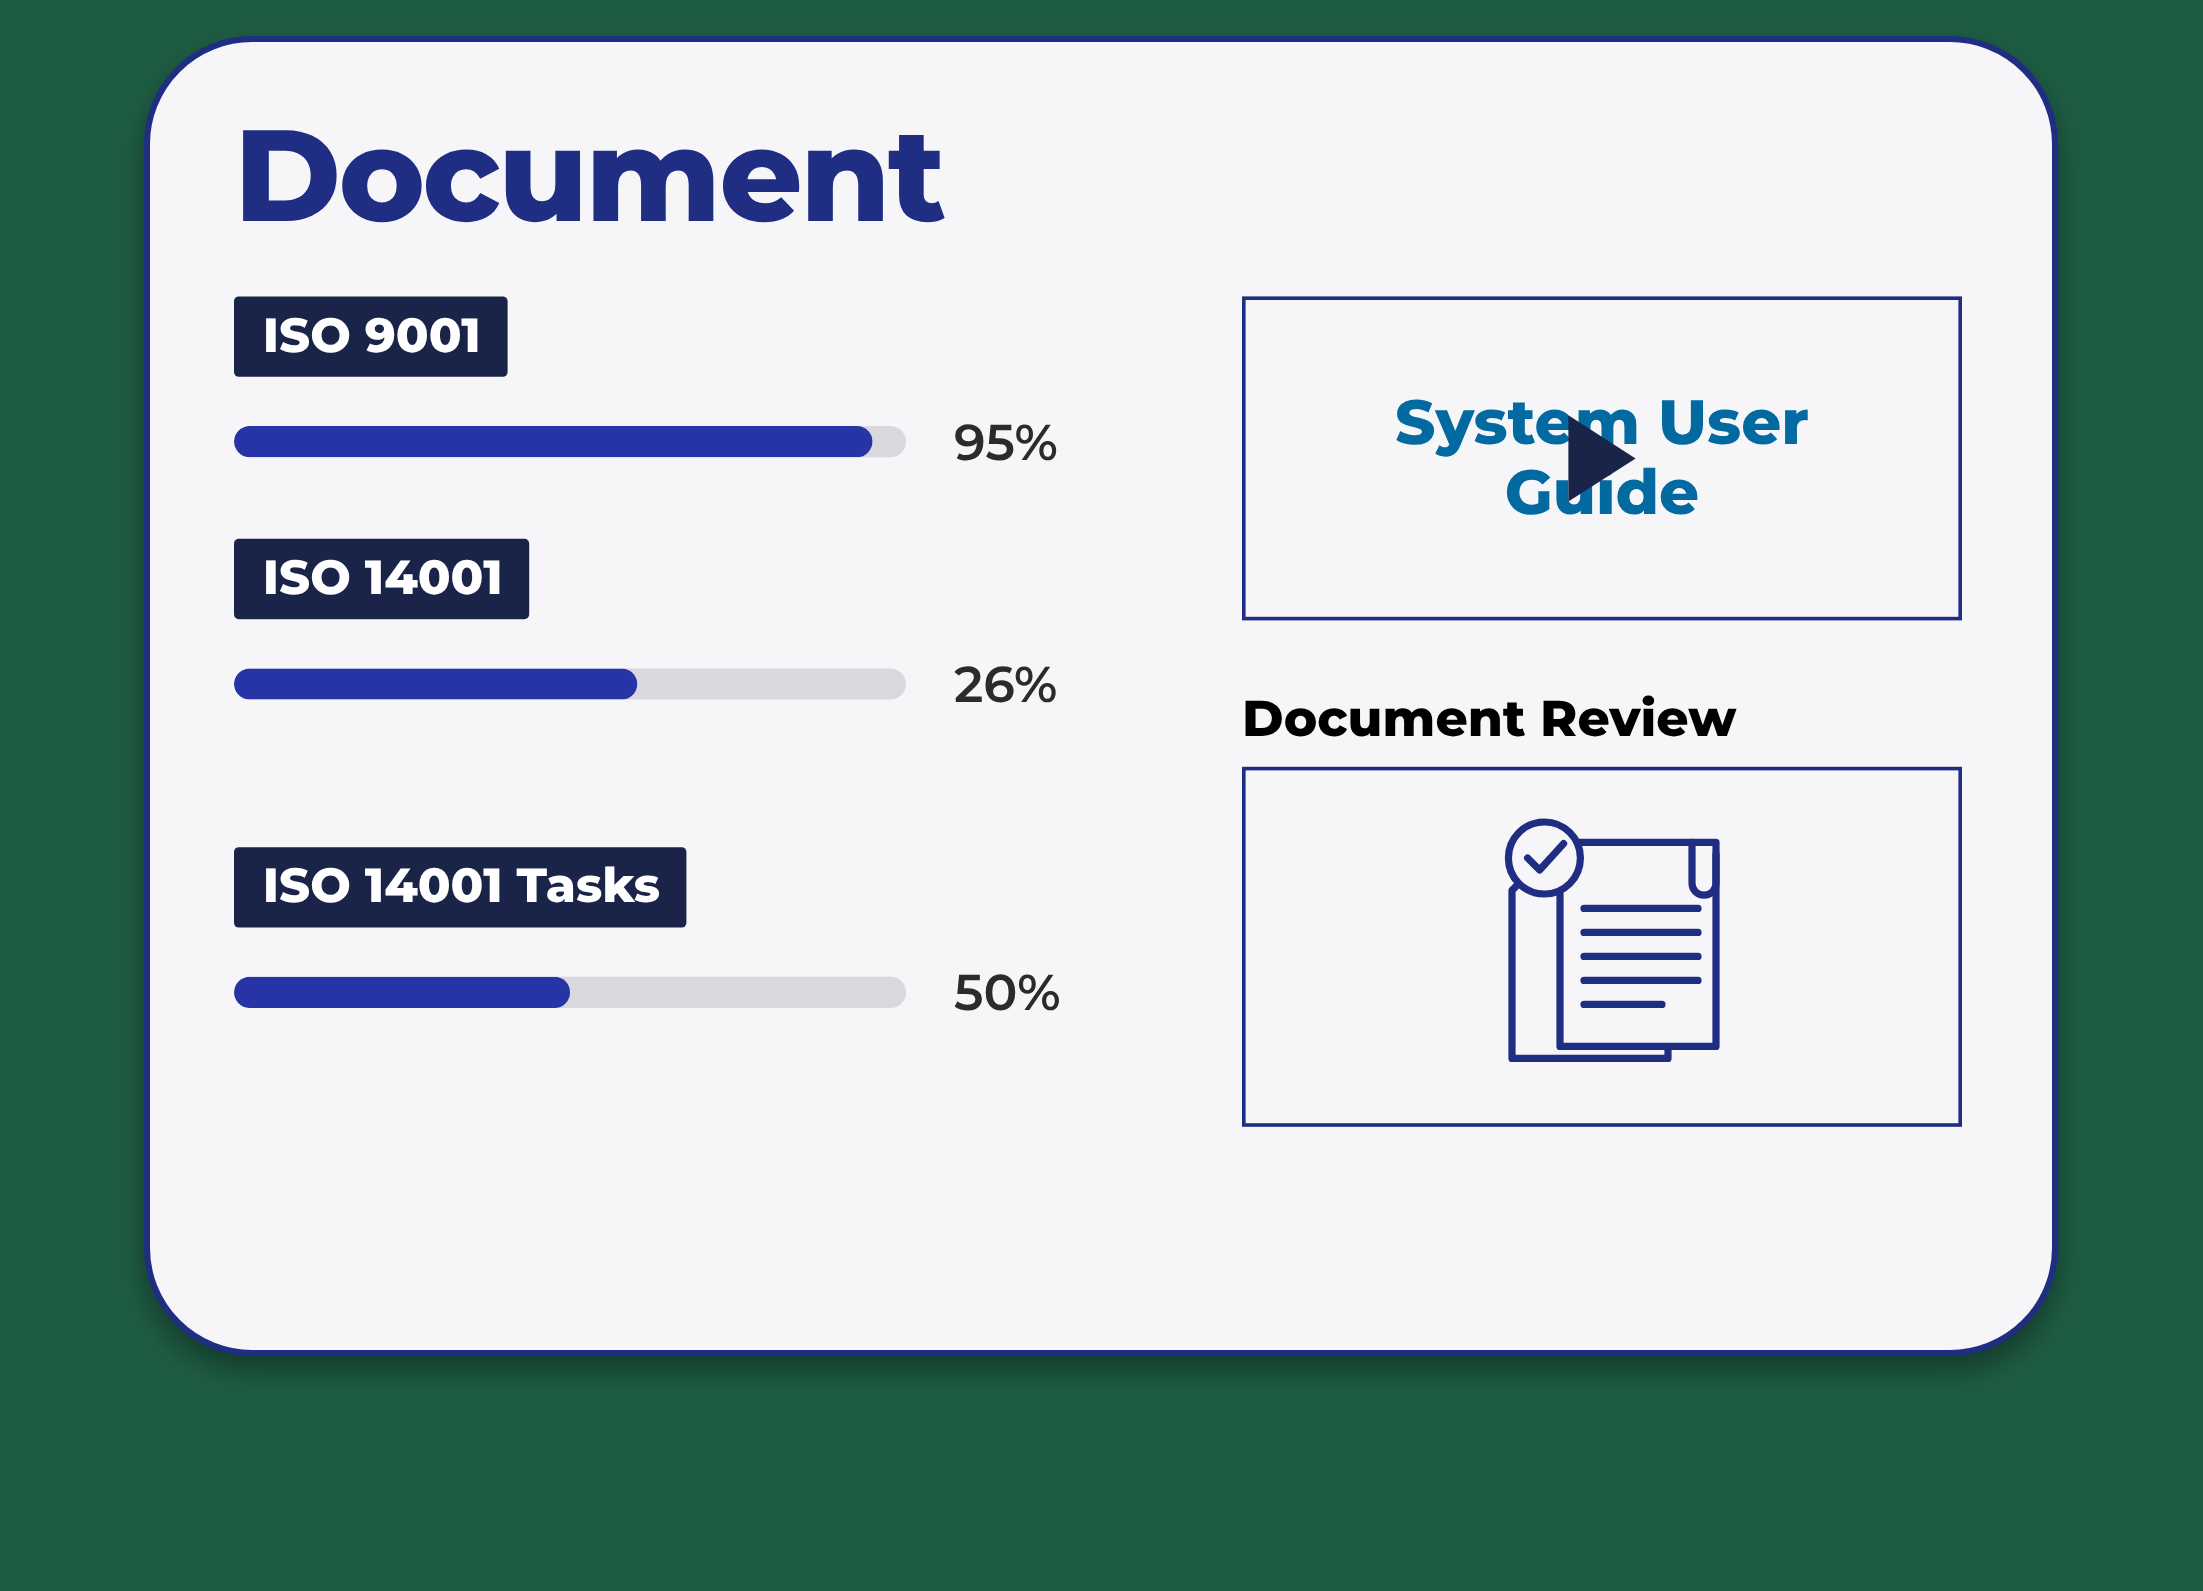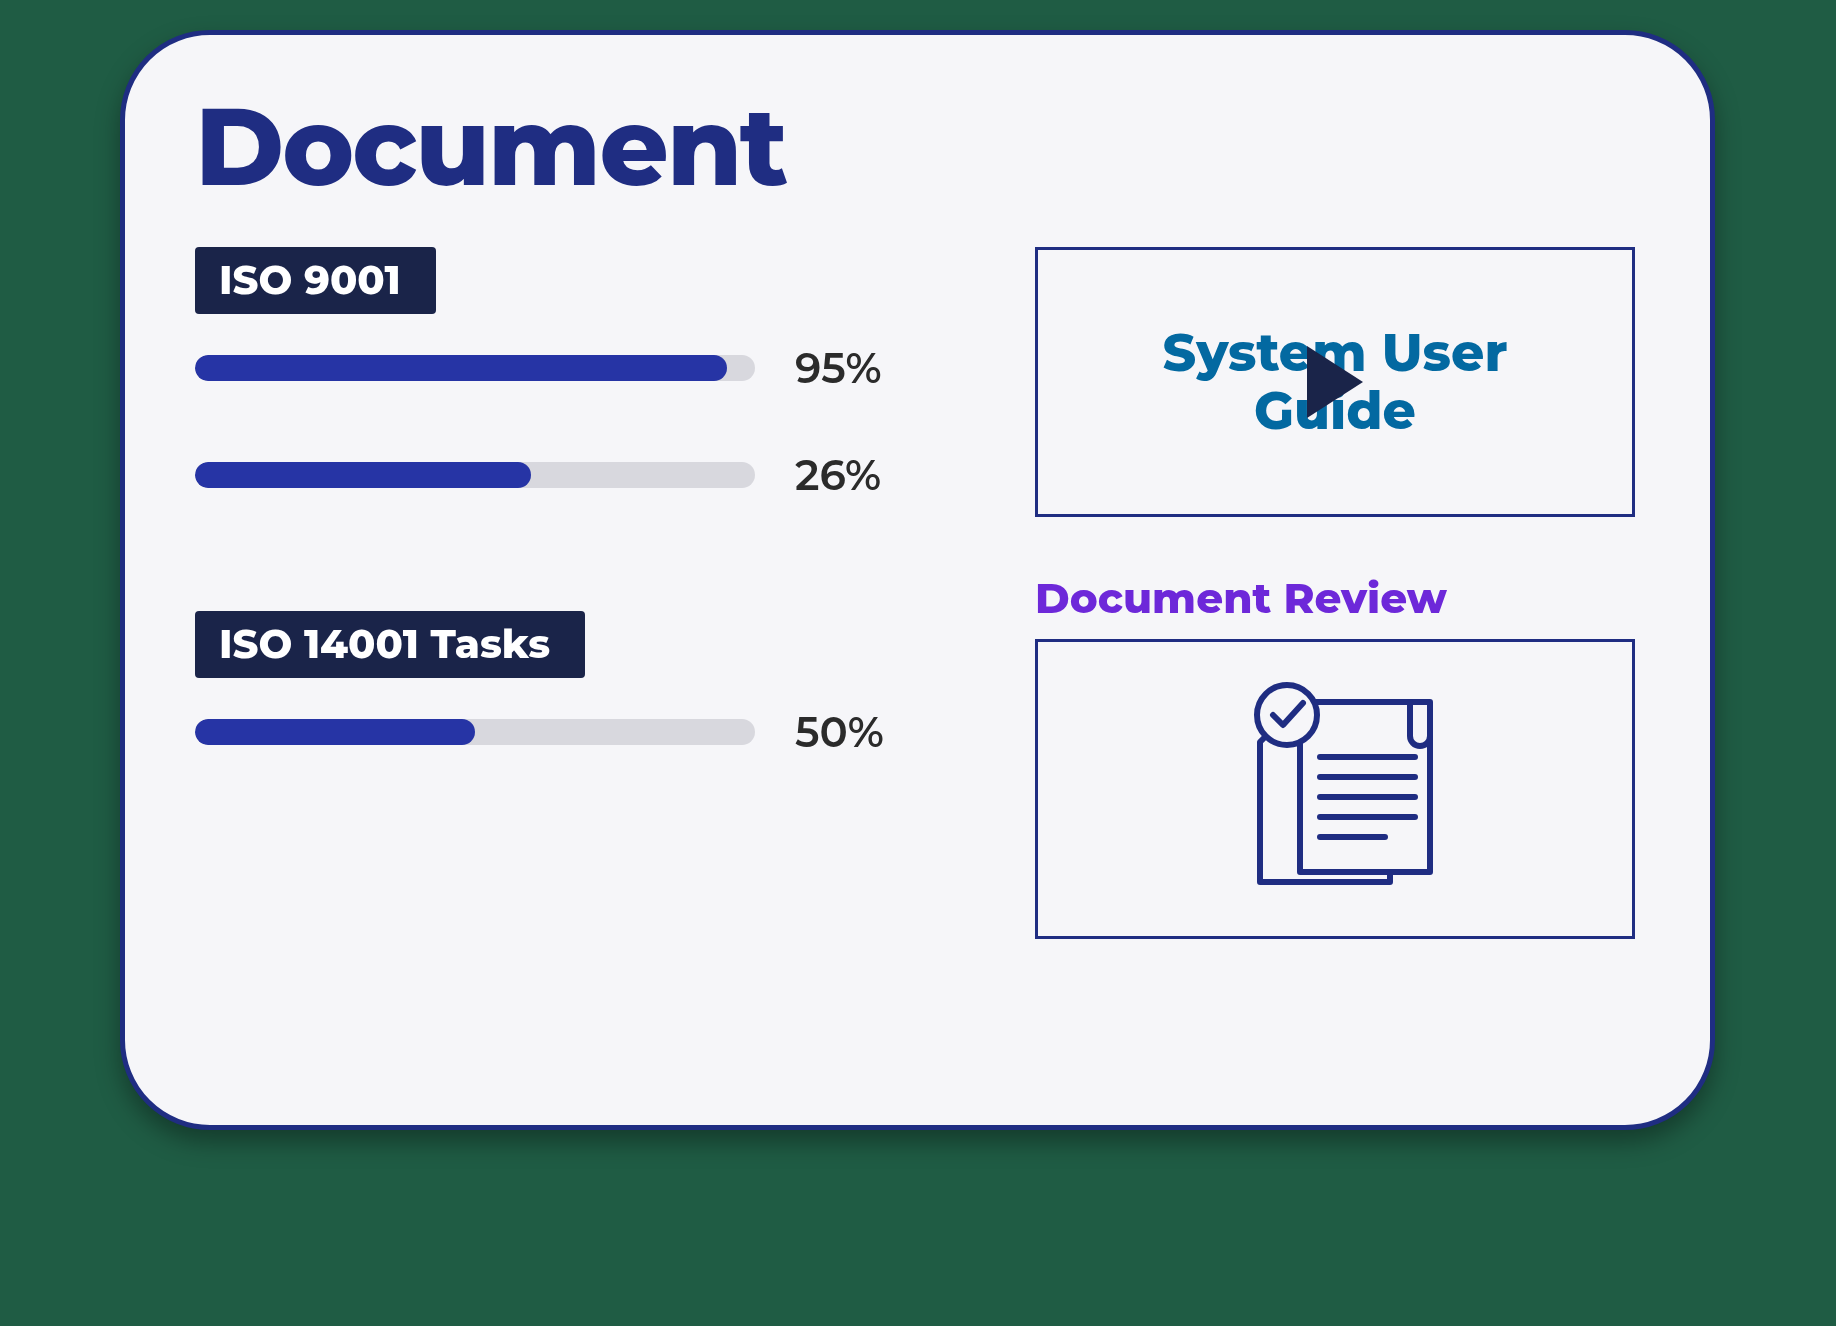--- a/index.html
+++ b/index.html
@@ -38,21 +38,21 @@
   .group { margin-bottom: 55px; }
   .group:last-child { margin-bottom: 0; }
   .group .gap { height: 55px; }
 
   .tag {
     display: inline-block;
     background: #1a2449;
     color: #ffffff;
     font-weight: 800;
     font-size: 40px;
-    padding: 8px 35px 10px 24px;
+    padding: 8px 22px 10px 24px;
     border-radius: 4px;
     margin-bottom: 28px;
   }
   .bar-row {
     display: flex;
     align-items: center;
     gap: 40px;
   }
   .bar-track {
     flex: 0 0 560px;
@@ -94,21 +94,21 @@
     position: absolute;
     left: 50%; top: 50%;
     transform: translate(-50%, -50%);
     width: 0; height: 0;
     border-left: 56px solid #1a2449;
     border-top: 36px solid transparent;
     border-bottom: 36px solid transparent;
   }
 
   .doc-label {
-    color: #6d28d9;
+    color: #000000;
     font-weight: 800;
     font-size: 42px;
     margin: 55px 0 15px 0;
   }
   .doc-card {
     border: 3px solid #1f2d82;
     width: 600px;
     height: 300px;
     display: flex;
     align-items: center;
@@ -132,20 +132,21 @@
         <div class="tag">ISO 9001</div>
         <div class="bar-row">
           <div class="bar-track">
             <div class="bar-fill" style="width:95%"></div>
           </div>
           <div class="bar-pct">95%</div>
         </div>
       </div>
 
       <div class="group">
+        <div class="tag">ISO 14001</div>
         <div class="bar-row">
           <div class="bar-track">
             <div class="bar-fill" style="width:60%"></div>
           </div>
           <div class="bar-pct">26%</div>
         </div>
         <div class="gap"></div>
       </div>
 
 

